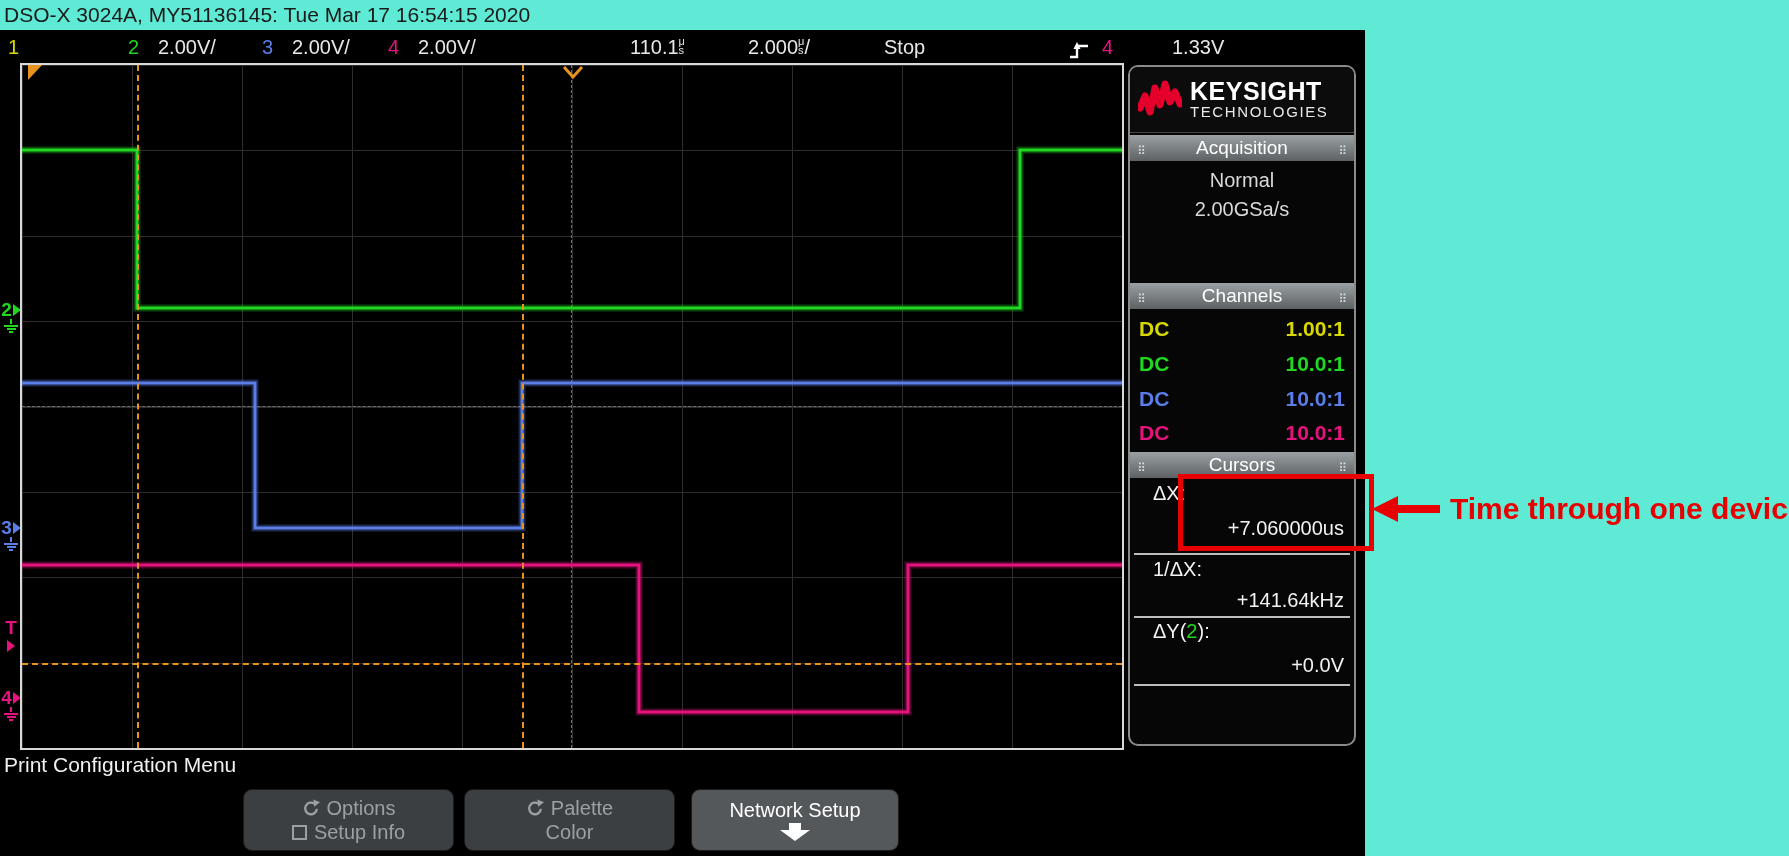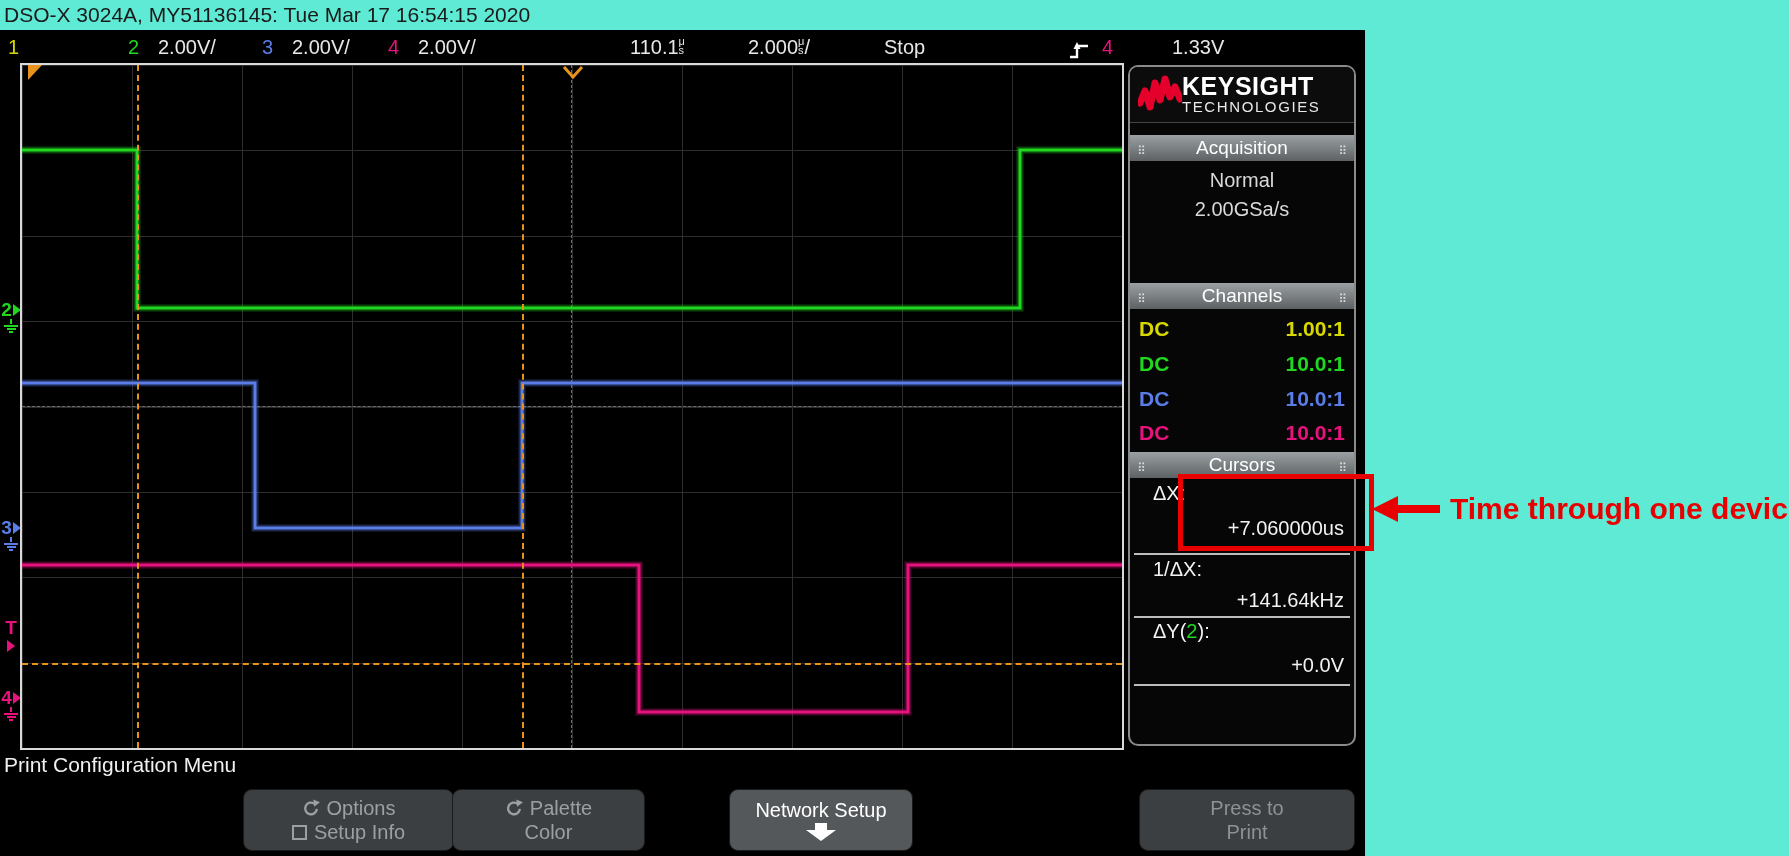--- a/index.html
+++ b/index.html
@@ -33,21 +33,21 @@
   .vaxis { position:absolute; left:549px; top:0; bottom:0; width:0; border-left:1px dashed #6e6e6e; }
   .haxis { position:absolute; top:341px; left:0; right:0; height:0; border-top:1px dashed #6e6e6e; }
   .vcur  { position:absolute; top:0; bottom:0; width:0; border-left:2px dashed #e8941c; }
   .tlevel{ position:absolute; left:0; right:0; height:0; border-top:2px dashed #e8941c; }
   .tref  { position:absolute; left:6px; top:0; width:0; height:0; border-top:15px solid #e8941c; border-right:14px solid transparent; }
   .tpos  { position:absolute; top:0; }
   .traces{ position:absolute; left:0; top:0; }
 
   
   .panel { position:absolute; left:1128px; top:35px; width:228px; height:681px; background:#060606; border:2px solid #8a8a8a; border-radius:10px; overflow:hidden; }
-  .logo  { position:absolute; left:0; top:0; right:0; height:56px; background:#0c0c0c; display:flex; align-items:center; padding-left:8px; gap:0; border-bottom:1px solid #444; }
+  .logo  { position:absolute; left:0; top:0; right:0; height:66px; background:#0c0c0c; display:flex; align-items:center; padding-left:8px; gap:8px; border-bottom:1px solid #444; }
   .logo-text b { display:block; color:#fff; font-size:25px; font-weight:800; letter-spacing:0.5px; line-height:24px; }
   .logo-text span { display:block; color:#e9e9e9; font-size:15px; letter-spacing:1.6px; }
   .hdr { position:absolute; left:0; right:0; height:26px; background:linear-gradient(#9aa0a3,#5d6164); color:#fff; font-size:19px; text-align:center; line-height:25px; }
   .grip { position:absolute; top:4px; font-size:12px; color:#dcdcdc; }
   .grip.gl { left:7px; } .grip.gr { right:7px; }
   .pcent { position:absolute; left:0; right:0; text-align:center; color:#d9d9d9; font-size:20px; }
   .chrow { position:absolute; left:9px; right:9px; height:30px; font-size:21px; font-weight:bold; }
   .chrow .cpl { float:left; } .chrow .ratio { float:right; }
   .clabel { position:absolute; left:7px; color:#f2f2f2; font-size:20px;margin-left:16px; }
   .cvalue { position:absolute; right:10px; color:#f2f2f2; font-size:20px; }
@@ -245,45 +245,41 @@
             </svg>
         </span>
         <span>Options</span>
       </span>
       <span class="r">
           <span class="chk"></span>
           <span>Setup Info</span>
         </span>
     </div>
 
-    <div class="skey sk-dark" style="left:452px;width:193px">
+    <div class="skey sk-dark" style="left:464px;width:211px">
       <span class="r">
         <span class="cycle-icon" style="color: rgb(157, 160, 162);">
           <svg width="18" height="18" viewBox="0 0 20 20">
               <path d="M16.5 11a6.5 6.5 0 1 1-2.4-5.6" fill="none" stroke="currentColor" stroke-width="2.6"></path>
               <polygon points="12.5,0.5 20,3.5 13.5,8.5" fill="currentColor"></polygon>
             </svg>
         </span>
         <span>Palette</span>
       </span>
       <span class="r">Color</span>
     </div>
 
-    <div class="skey sk-mid" style="left:729px;width:184px">
+    <div class="skey sk-mid" style="left:691px;width:208px">
       <span class="r">Network Setup</span>
       <span class="dn-arrow">
           <i class="ds"></i>
           <i class="dh"></i>
         </span>
     </div>
 
-    <div class="skey sk-dim" style="left:1139px;width:216px">
-      <span class="r">Press to</span>
-      <span class="r">Print</span>
-    </div>
 
   </div>
 
   <div>
     <div class="ann-box"></div>
     <div class="ann-head"></div>
     <div class="ann-line"></div>
     <div class="ann-text">Time through one device</div>
   </div>
 

